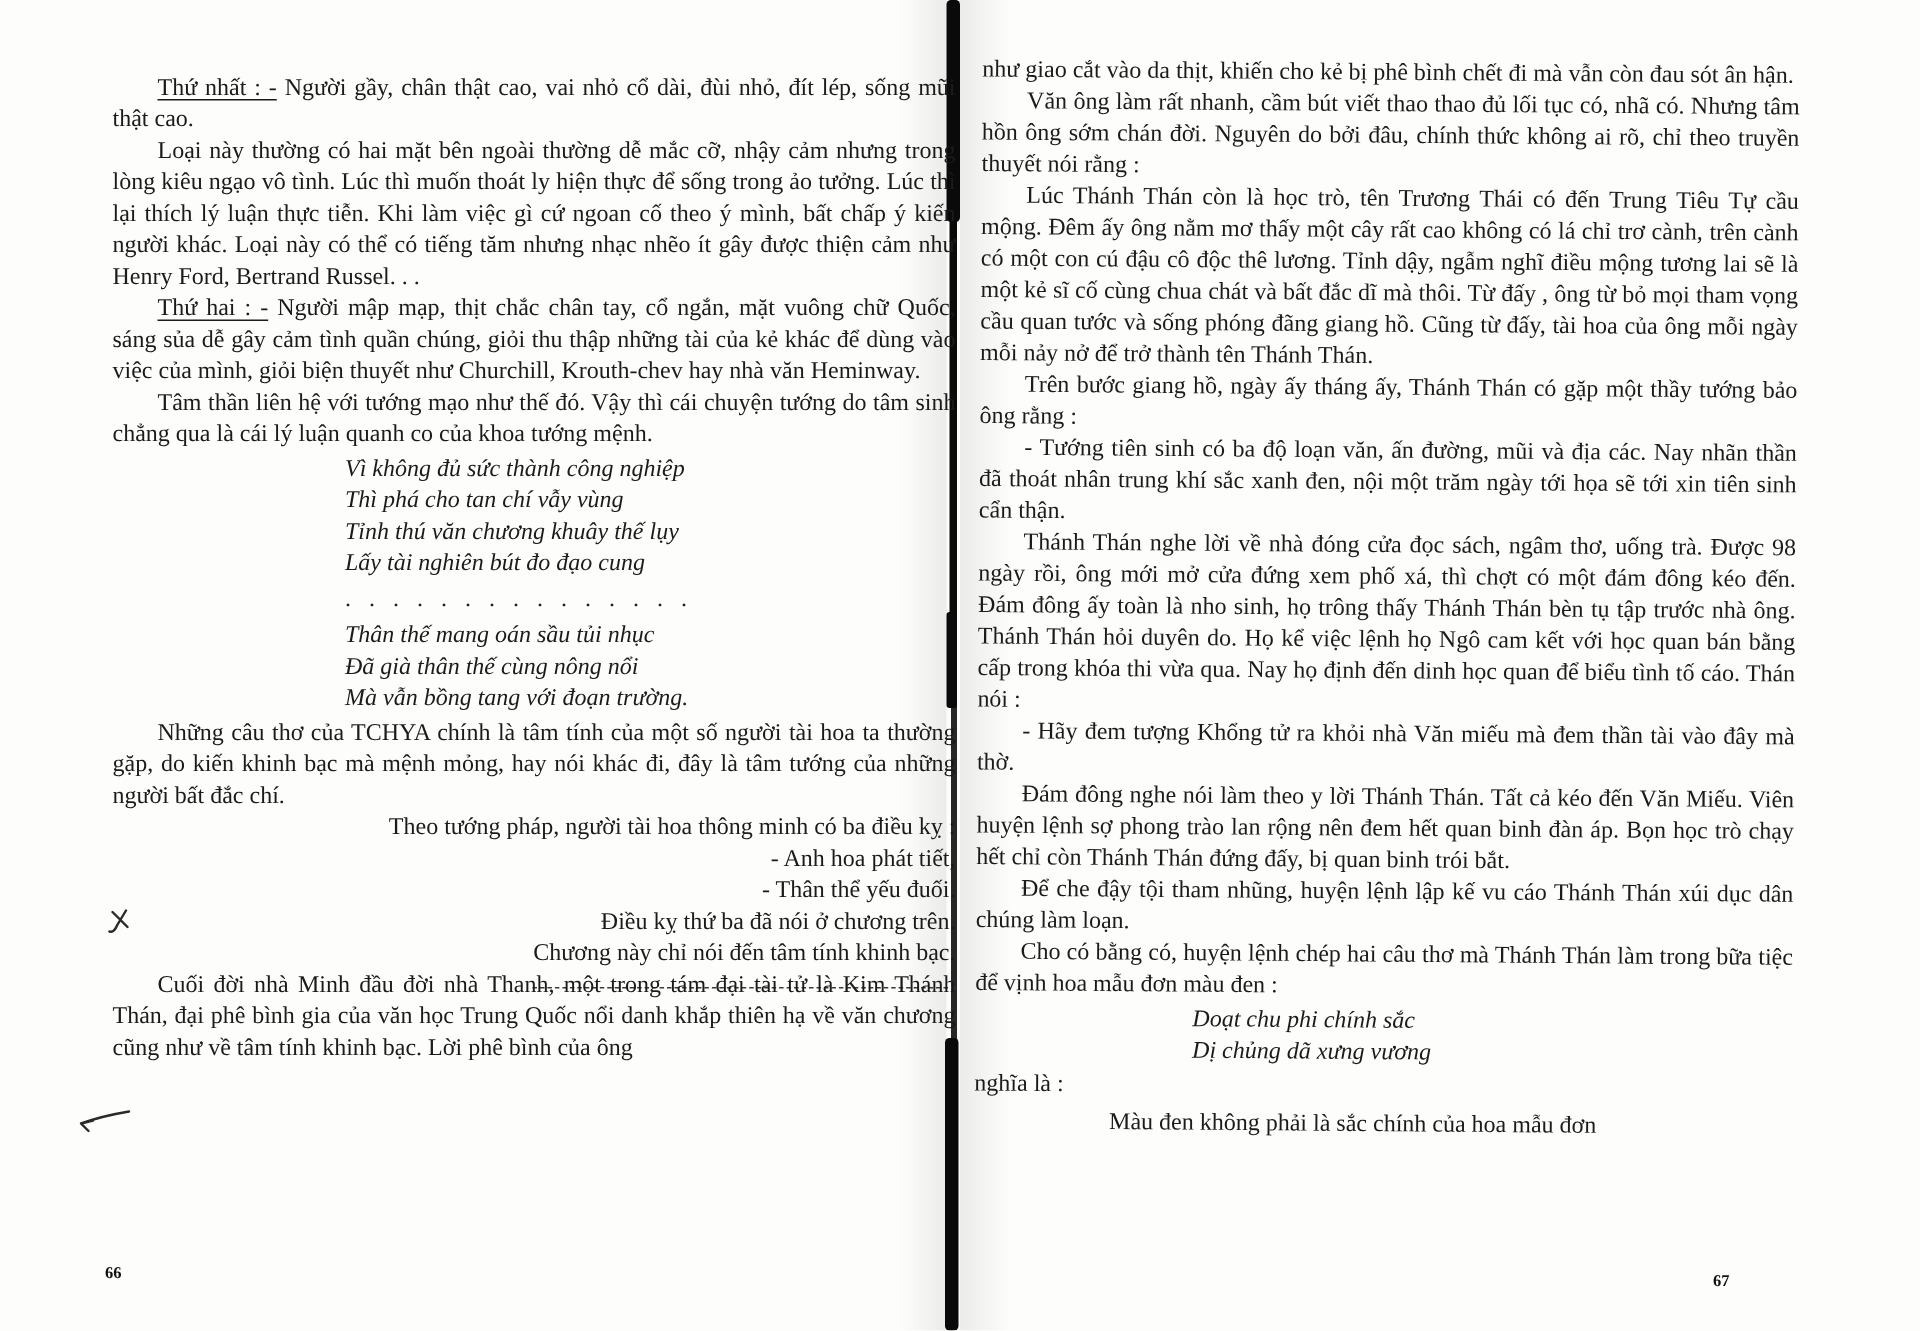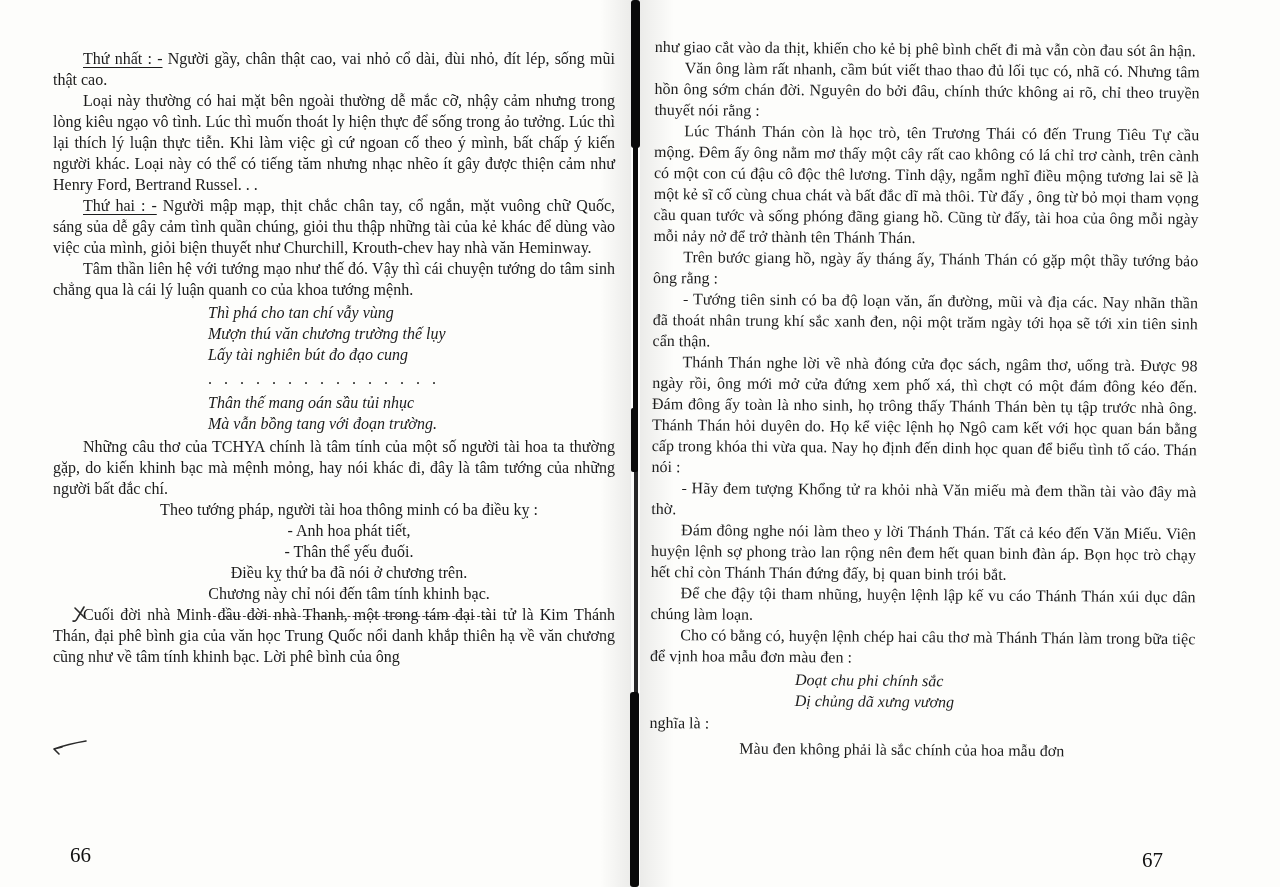--- a/index.html
+++ b/index.html
@@ -8,42 +8,42 @@
     background:#fdfdfb;
     font-family:"Liberation Serif","DejaVu Serif",serif;
     color:#1b1b1b;
     overflow:hidden;
     position:relative;
   }
   .spread{position:relative;width:1280px;height:887px;}
 
   
   .page{position:absolute;font-size:16px;line-height:21px;}
-  .page-left{left:53px;top:48px;width:562px;}
+  .page-left{left:75px;top:48px;width:562px;}
   .page-right{left:655px;top:36px;width:545px;transform:rotate(0.45deg);transform-origin:top left;}
 
   p.para{margin:0;text-align:justify;text-indent:30px;}
   p.para.noindent{text-indent:0;}
-  p.plain{margin:0;text-indent:30px;text-align:center;}
+  p.plain{margin:0;text-indent:30px;text-align:right;}
 
   .u-lead{text-decoration:underline;text-underline-offset:3px;}
   .u-dashed{border-bottom:1px dashed #3a3a3a;padding-bottom:14px;}
 
   
   .poem{font-style:italic;margin:2px 0;}
   .poem-left{padding-left:155px;}
   .poem-right{padding-left:145px;}
   .poem div{white-space:nowrap;}
   .poem-dots{font-style:normal;letter-spacing:4px;padding-left:155px;margin:3px 0;color:#222;}
 
   .meaning-line{margin:2px 0 0 0;text-indent:0;}
   .centered-line{margin:4px 0 0 0;padding-left:90px;text-indent:0;}
 
   
-  .pagenum{position:absolute;font-size:21px;color:#111;}
+  .pagenum{position:absolute;font-size:11px;color:#111;font-weight:bold;}
   .pagenum-left{left:70px;top:843px;}
   .pagenum-right{left:1142px;top:848px;}
 
   
   .gutter-seg{position:absolute;background:#0a0a0a;}
   .g1{left:631px;top:0;width:9px;height:148px;border-radius:3px;}
   .g2{left:633px;top:120px;width:5px;height:310px;}
   .g3{left:631px;top:408px;width:7px;height:64px;border-radius:2px;}
   .g4{left:634px;top:460px;width:4px;height:240px;opacity:.88;}
   .g5{left:630px;top:692px;width:9px;height:195px;border-radius:3px;}
@@ -71,27 +71,29 @@
   <div class="gutter-seg g4"></div>
   <div class="gutter-seg g5"></div>
 
   <div class="page page-left">
     <p class="para"><span class="u-lead">Thứ nhất : -</span> <span>Người gầy, chân thật cao, vai nhỏ cổ dài, đùi nhỏ, đít lép, sống mũi thật cao.</span></p>
     <p class="para">Loại này thường có hai mặt bên ngoài thường dễ mắc cỡ, nhậy cảm nhưng trong lòng kiêu ngạo vô tình. Lúc thì muốn thoát ly hiện thực để sống trong ảo tưởng. Lúc thì lại thích lý luận thực tiễn. Khi làm việc gì cứ ngoan cố theo ý mình, bất chấp ý kiến người khác. Loại này có thể có tiếng tăm nhưng nhạc nhẽo ít gây được thiện cảm như Henry Ford, Bertrand Russel. . .</p>
     <p class="para"><span class="u-lead">Thứ hai : -</span> <span>Người mập mạp, thịt chắc chân tay, cổ ngắn, mặt vuông chữ Quốc, sáng sủa dễ gây cảm tình quần chúng, giỏi thu thập những tài của kẻ khác để dùng vào việc của mình, giỏi biện thuyết như Churchill, Krouth-chev hay nhà văn Heminway.</span></p>
     <p class="para">Tâm thần liên hệ với tướng mạo như thế đó. Vậy thì cái chuyện tướng do tâm sinh chẳng qua là cái lý luận quanh co của khoa tướng mệnh.</p>
 
     <div class="poem poem-left">
+      <div>Vì không đủ sức thành công nghiệp</div>
       <div>Thì phá cho tan chí vẫy vùng</div>
-      <div>Mượn thú văn chương trường thế lụy</div>
+      <div>Tỉnh thú văn chương khuây thế lụy</div>
       <div>Lấy tài nghiên bút đo đạo cung</div>
     </div>
     <div class="poem-dots">. . . . . . . . . . . . . . .</div>
     <div class="poem poem-left">
       <div>Thân thế mang oán sầu tủi nhục</div>
+      <div>Đã già thân thế cùng nông nổi</div>
       <div>Mà vẫn bồng tang với đoạn trường.</div>
     </div>
 
     <p class="para">Những câu thơ của TCHYA chính là tâm tính của một số người tài hoa ta thường gặp, do kiến khinh bạc mà mệnh mỏng, hay nói khác đi, đây là tâm tướng của những người bất đắc chí.</p>
     <p class="plain">Theo tướng pháp, người tài hoa thông minh có ba điều kỵ :</p>
     <p class="plain">- Anh hoa phát tiết,</p>
     <p class="plain">- Thân thể yếu đuối.</p>
     <p class="plain">Điều kỵ thứ ba đã nói ở chương trên.</p>
     <p class="plain"><span class="u-dashed">Chương này chỉ nói đến tâm tính khinh bạc.</span></p>
     <p class="para">Cuối đời nhà Minh đầu đời nhà Thanh, một trong tám đại tài tử là Kim Thánh Thán, đại phê bình gia của văn học Trung Quốc nổi danh khắp thiên hạ về văn chương cũng như về tâm tính khinh bạc. Lời phê bình của ông</p>

